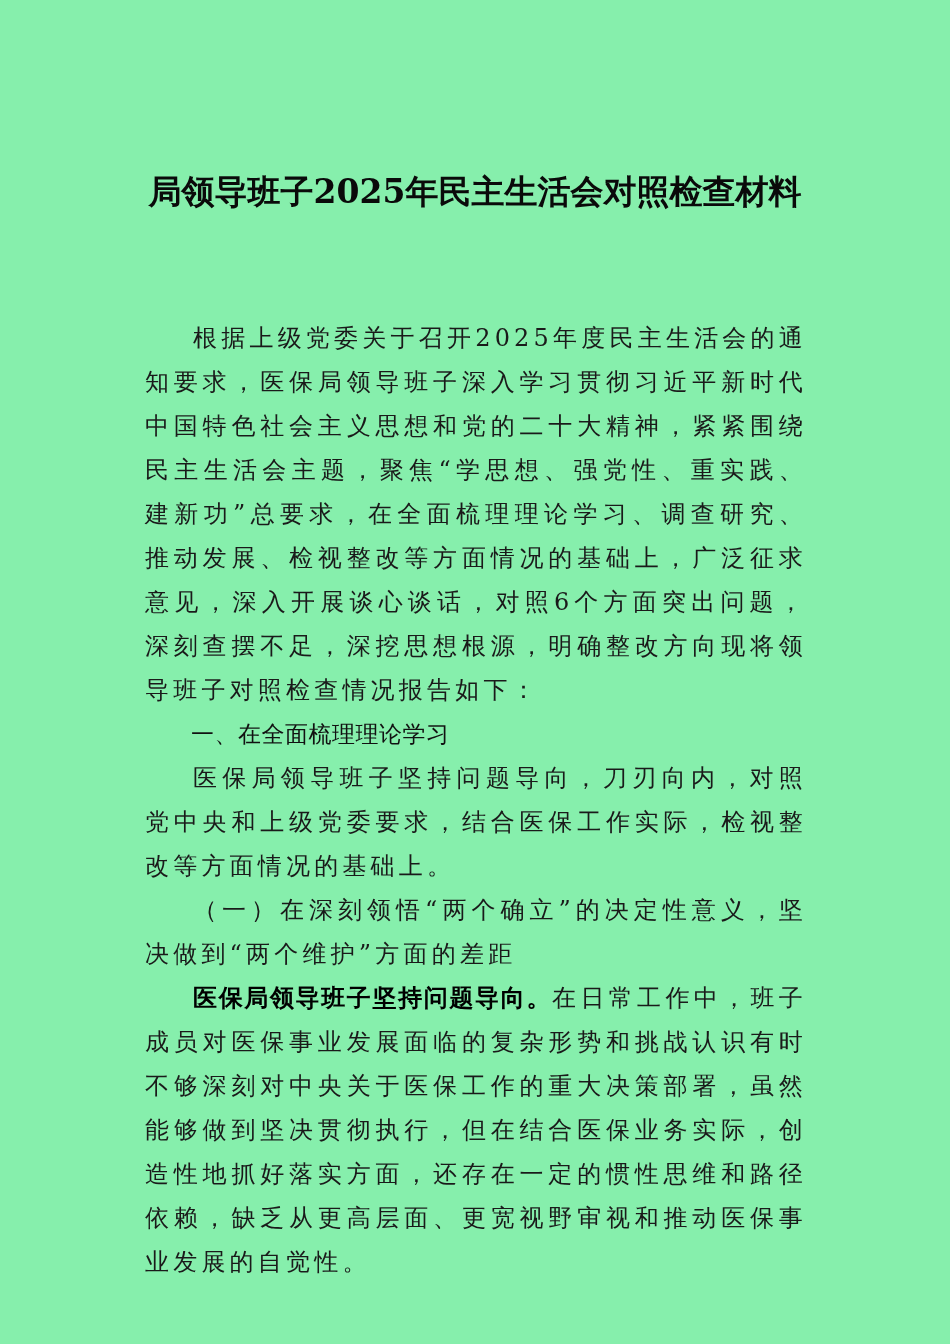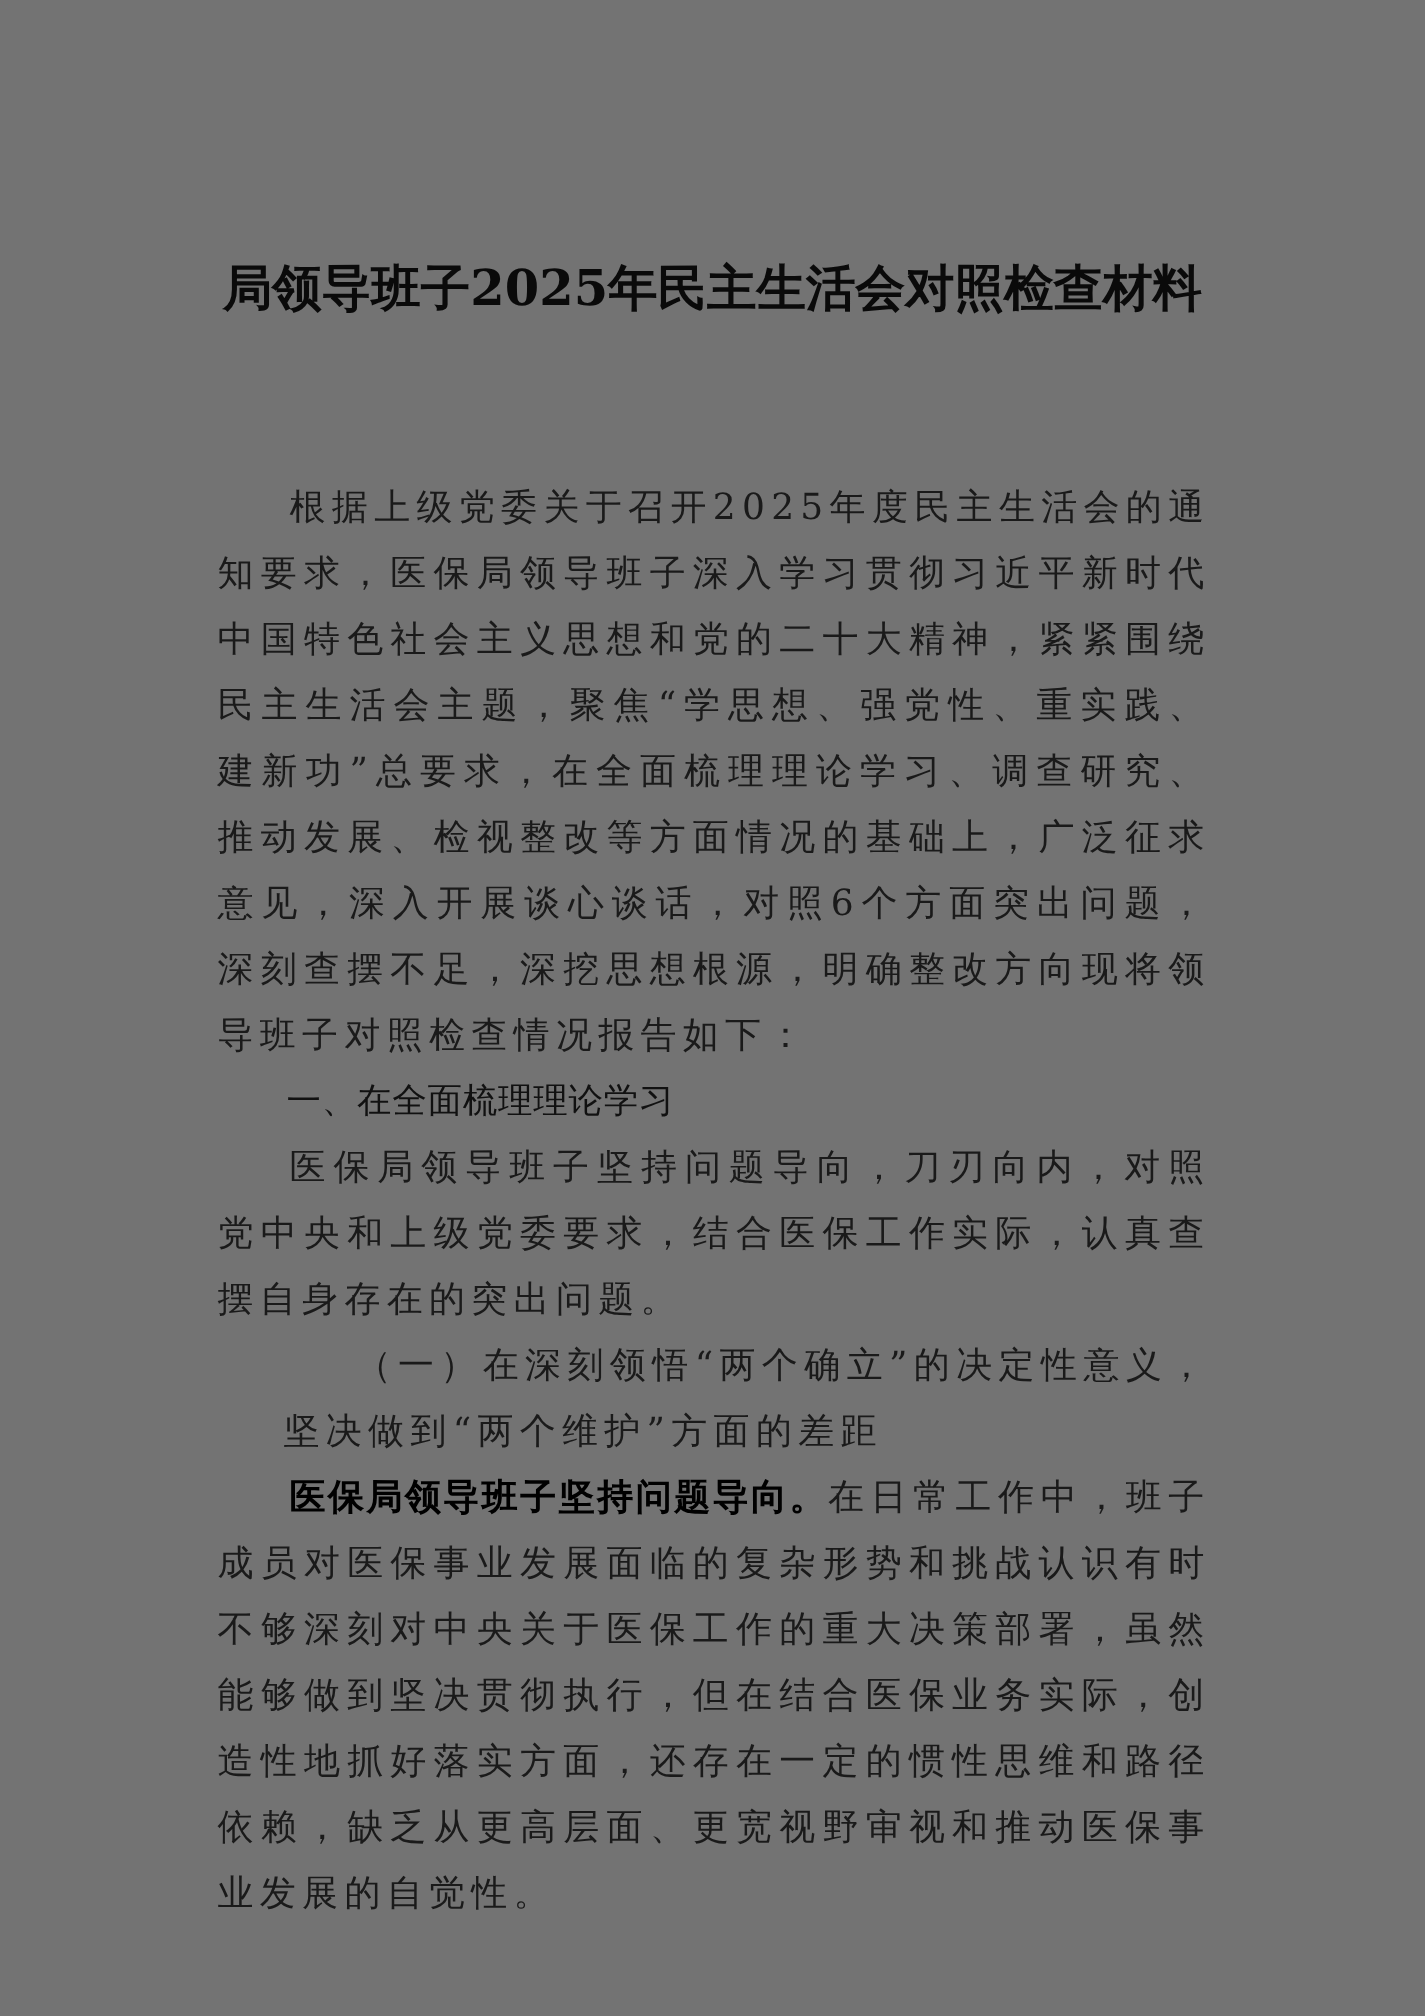--- a/index.html
+++ b/index.html
@@ -14,21 +14,21 @@
       overflow: hidden;
       font-family: "DejaVu Serif", "Liberation Serif", serif;
       color: #111111;
     }
     .page {
       position: absolute;
       left: 0;
       top: 0;
       width: 950px;
       height: 1344px;
-      background: #737373;
+      background: #86efac;
     }
     .title {
       position: absolute;
       left: 140px;
       top: 160px;
       width: 670px;
       text-align: center;
       font-family: "DejaVu Serif", "Liberation Serif", serif;
       font-weight: bold;
       font-size: 33px;
@@ -55,34 +55,33 @@
     }
     .content p.h1 {
       font-family: "DejaVu Sans", "Liberation Sans", sans-serif;
       font-size: 23px;
       letter-spacing: 0.5px;
       line-height: 44px;
       color: #111111;
     }
     .content p.h2 {
       letter-spacing: 4.2px;
-      margin-left: 44px;
     }
     .content .bold-lead {
       font-weight: bold;
       color: #000000;
       letter-spacing: 1.5px;
     }
   </style>
 </head>
 <body>
 
 <div class="page">
   <h1 class="title">局领导班子2025年民主生活会对照检查材料</h1>
 
   <div class="content">
     <p>根据上级党委关于召开2025年度民主生活会的通知要求，医保局领导班子深入学习贯彻习近平新时代中国特色社会主义思想和党的二十大精神，紧紧围绕民主生活会主题，聚焦“学思想、强党性、重实践、建新功”总要求，在全面梳理理论学习、调查研究、推动发展、检视整改等方面情况的基础上，广泛征求意见，深入开展谈心谈话，对照6个方面突出问题，深刻查摆不足，深挖思想根源，明确整改方向现将领导班子对照检查情况报告如下：</p>
     <p class="h1">一、在全面梳理理论学习</p>
-    <p>医保局领导班子坚持问题导向，刀刃向内，对照党中央和上级党委要求，结合医保工作实际，认真查摆自身存在的突出问题。</p>
+    <p>医保局领导班子坚持问题导向，刀刃向内，对照党中央和上级党委要求，结合医保工作实际，检视整改等方面情况的基础上。</p>
     <p class="h2">（一）在深刻领悟“两个确立”的决定性意义，坚决做到“两个维护”方面的差距</p>
     <p><span class="bold-lead">医保局领导班子坚持问题导向。</span><span>在日常工作中，班子成员对医保事业发展面临的复杂形势和挑战认识有时不够深刻对中央关于医保工作的重大决策部署，虽然能够做到坚决贯彻执行，但在结合医保业务实际，创造性地抓好落实方面，还存在一定的惯性思维和路径依赖，缺乏从更高层面、更宽视野审视和推动医保事业发展的自觉性。</span></p>
   </div>
 </div>
 
 </body></html>

